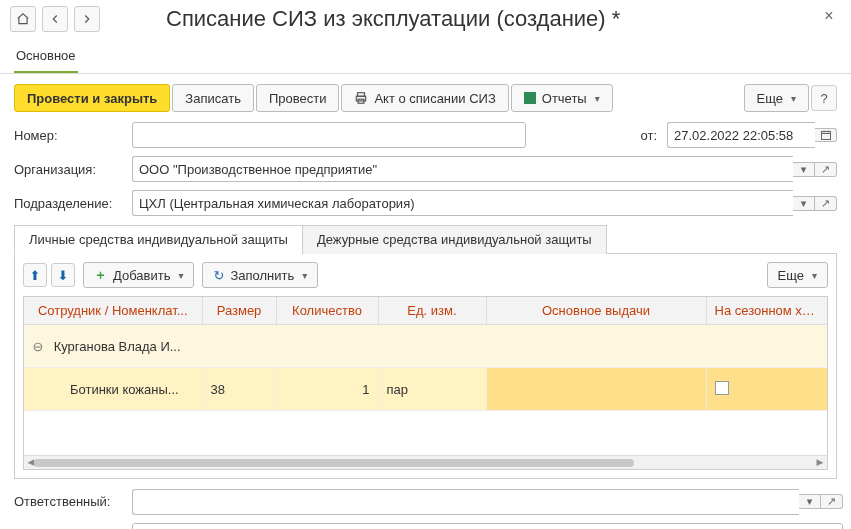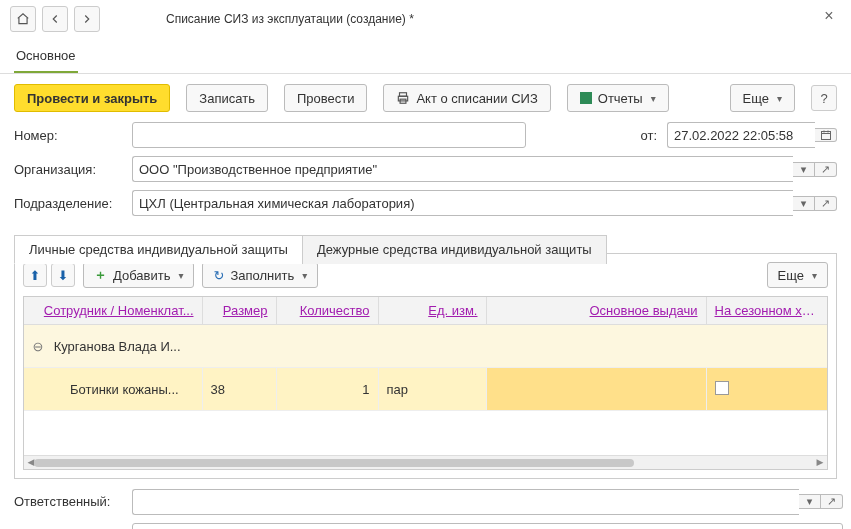--- a/index.html
+++ b/index.html
@@ -29,21 +29,21 @@
     background: #f8f8f8;
     display: inline-flex;
     align-items: center;
     justify-content: center;
     cursor: pointer;
     font-size: 13px;
     color: #555;
   }
   .icon-btn.small { width: 24px; height: 24px; }
   .title-text {
-    font-size: 12px;
+    font-size: 22px;
     margin-left: 60px;
     color: #333;
   }
   .close-x {
     position: absolute;
     right: 12px;
     top: 6px;
     font-size: 16px;
     color: #666;
     cursor: pointer;
@@ -63,21 +63,21 @@
     border-bottom: 2px solid transparent;
   }
   .tab1.active {
     color: #333;
     border-bottom-color: #7fa839;
     font-weight: normal;
   }
   .toolbar {
     display: flex;
     align-items: center;
-    gap: 16px;
+    gap: 2px;
     padding: 10px 14px;
   }
   .btn {
     height: 28px;
     padding: 0 12px;
     border: 1px solid #bbb;
     border-radius: 3px;
     background: #f8f8f8;
     display: inline-flex;
     align-items: center;
@@ -136,21 +136,21 @@
     border-bottom: 1px solid #ccc;
   }
   .sub-tab {
     padding: 6px 14px;
     border: 1px solid #ccc;
     border-bottom: none;
     background: #f3f3f3;
     cursor: pointer;
     margin-right: -1px;
     position: relative;
-    top: 11px;
+    top: 1px;
   }
   .sub-tab.active {
     background: #fff;
     border-bottom: 1px solid #fff;
   }
   .grid-panel {
     margin: 0 14px;
     border: 1px solid #ccc;
     border-top: none;
     padding: 8px;
@@ -171,26 +171,25 @@
     border-collapse: collapse;
     width: 100%;
     table-layout: fixed;
   }
   table.grid th {
     background: #f3f3f3;
     border: 1px solid #ddd;
     border-top: none;
     padding: 6px 8px;
     font-weight: normal;
-    text-align: right;
-    color: #a21caf;
+    text-align: center;
+    color: #c2410c;
     white-space: nowrap;
     overflow: hidden;
     text-overflow: ellipsis;
-    text-decoration: underline;
   }
   table.grid th:first-child, table.grid td:first-child { border-left: none; }
   table.grid th:last-child, table.grid td:last-child { border-right: none; }
   table.grid td {
     border: 1px solid #eee;
     padding: 6px 8px;
     white-space: nowrap;
     overflow: hidden;
     text-overflow: ellipsis;
     height: 43px;

